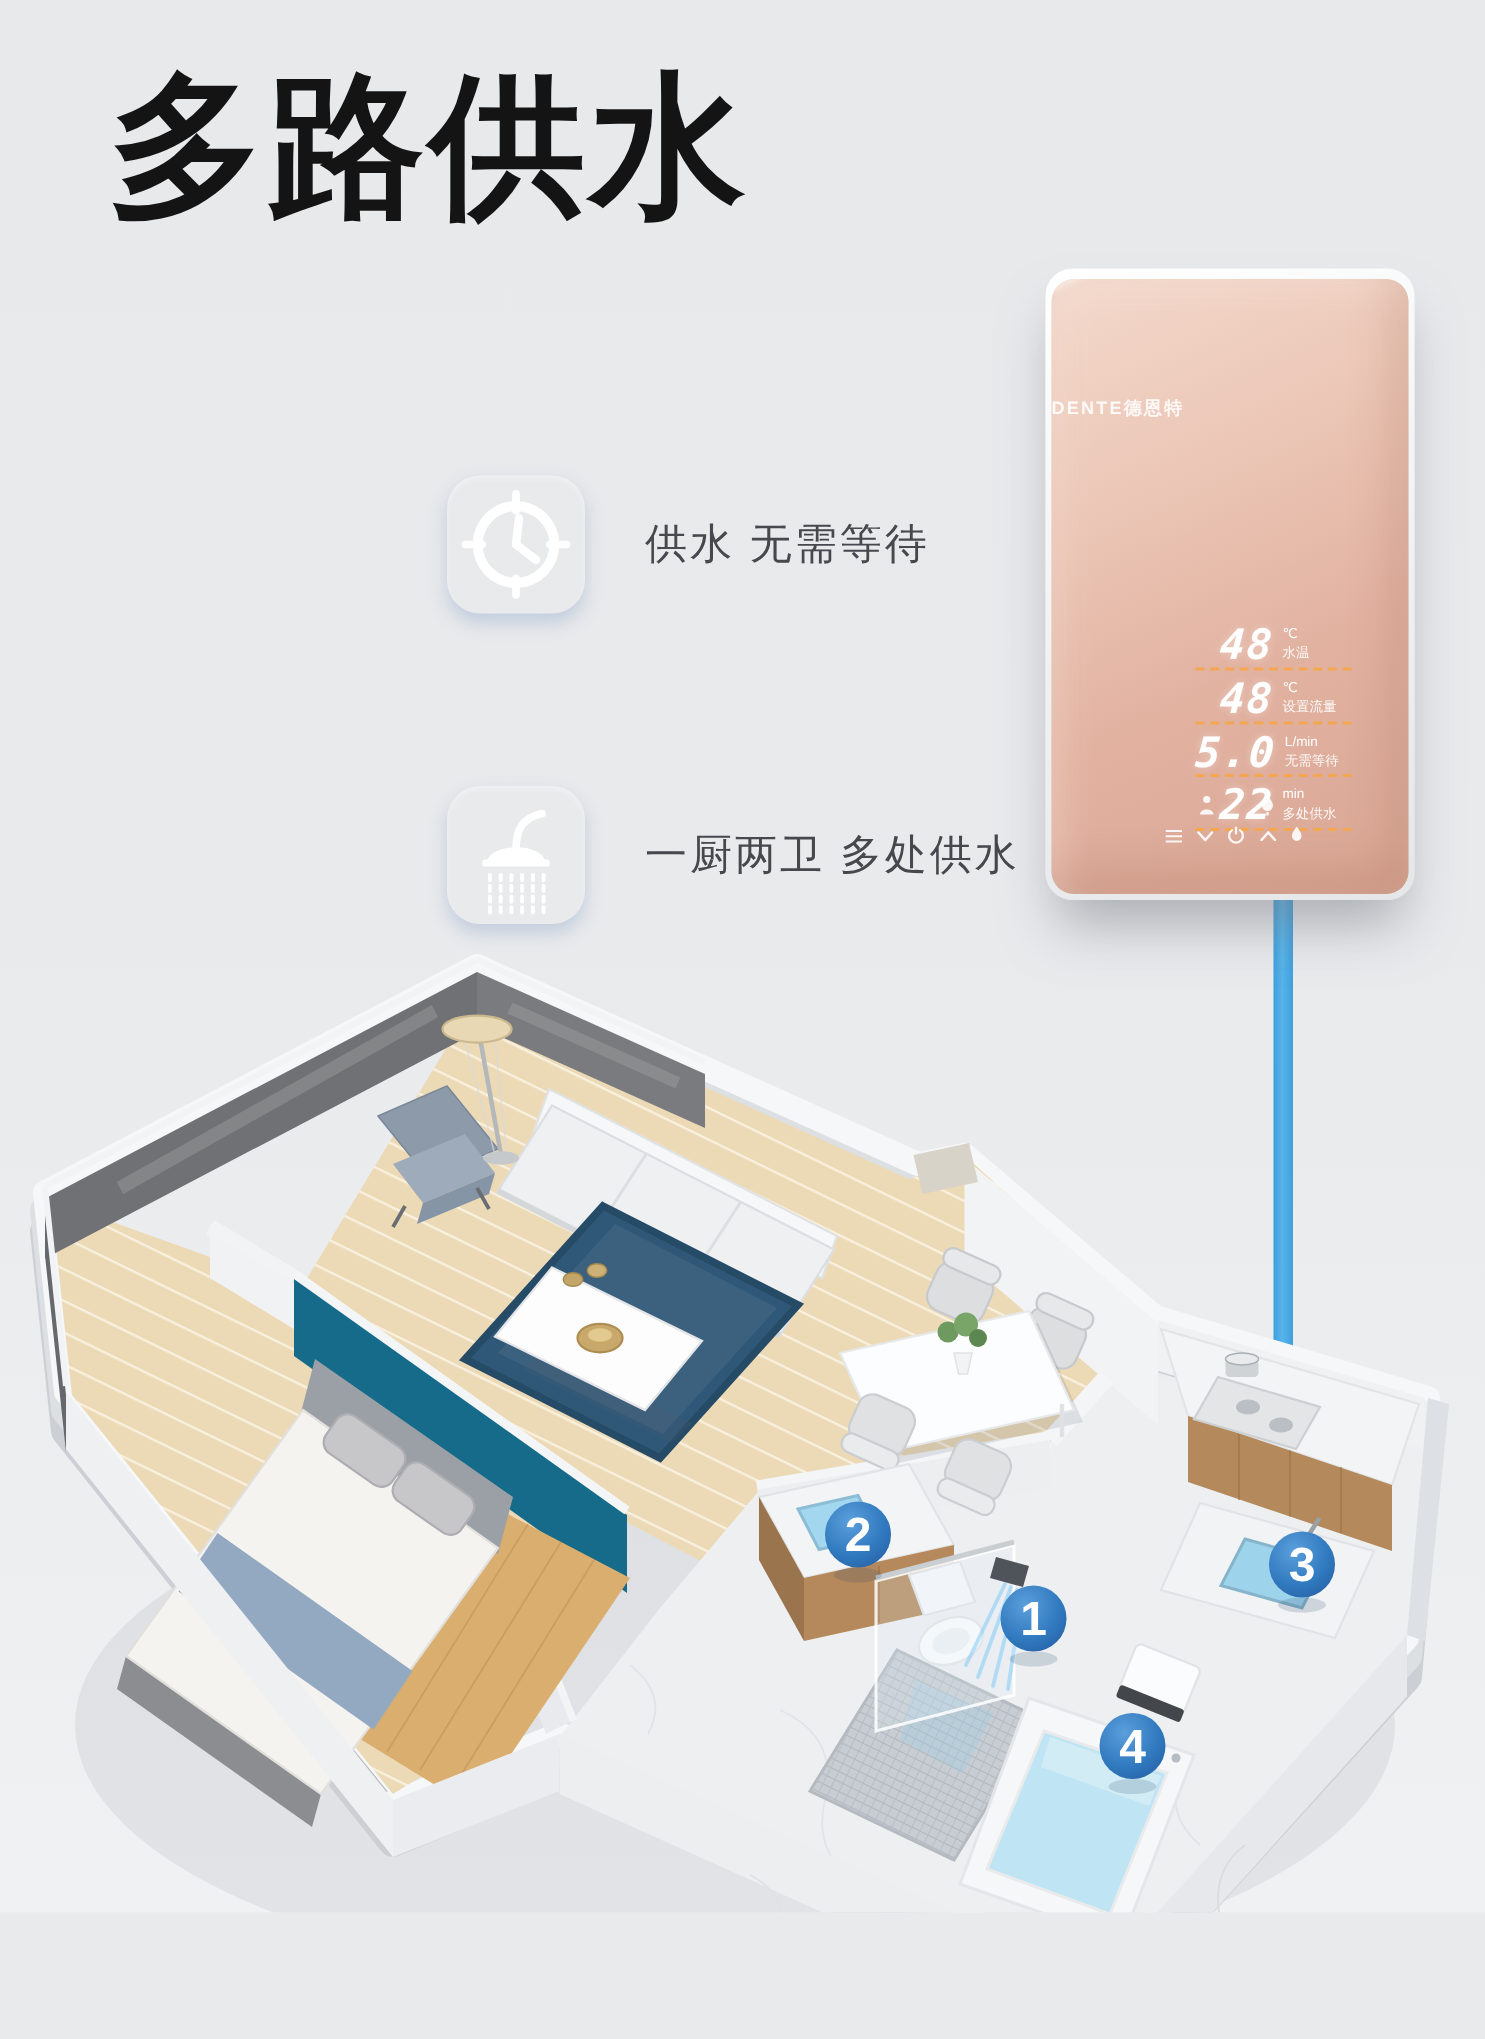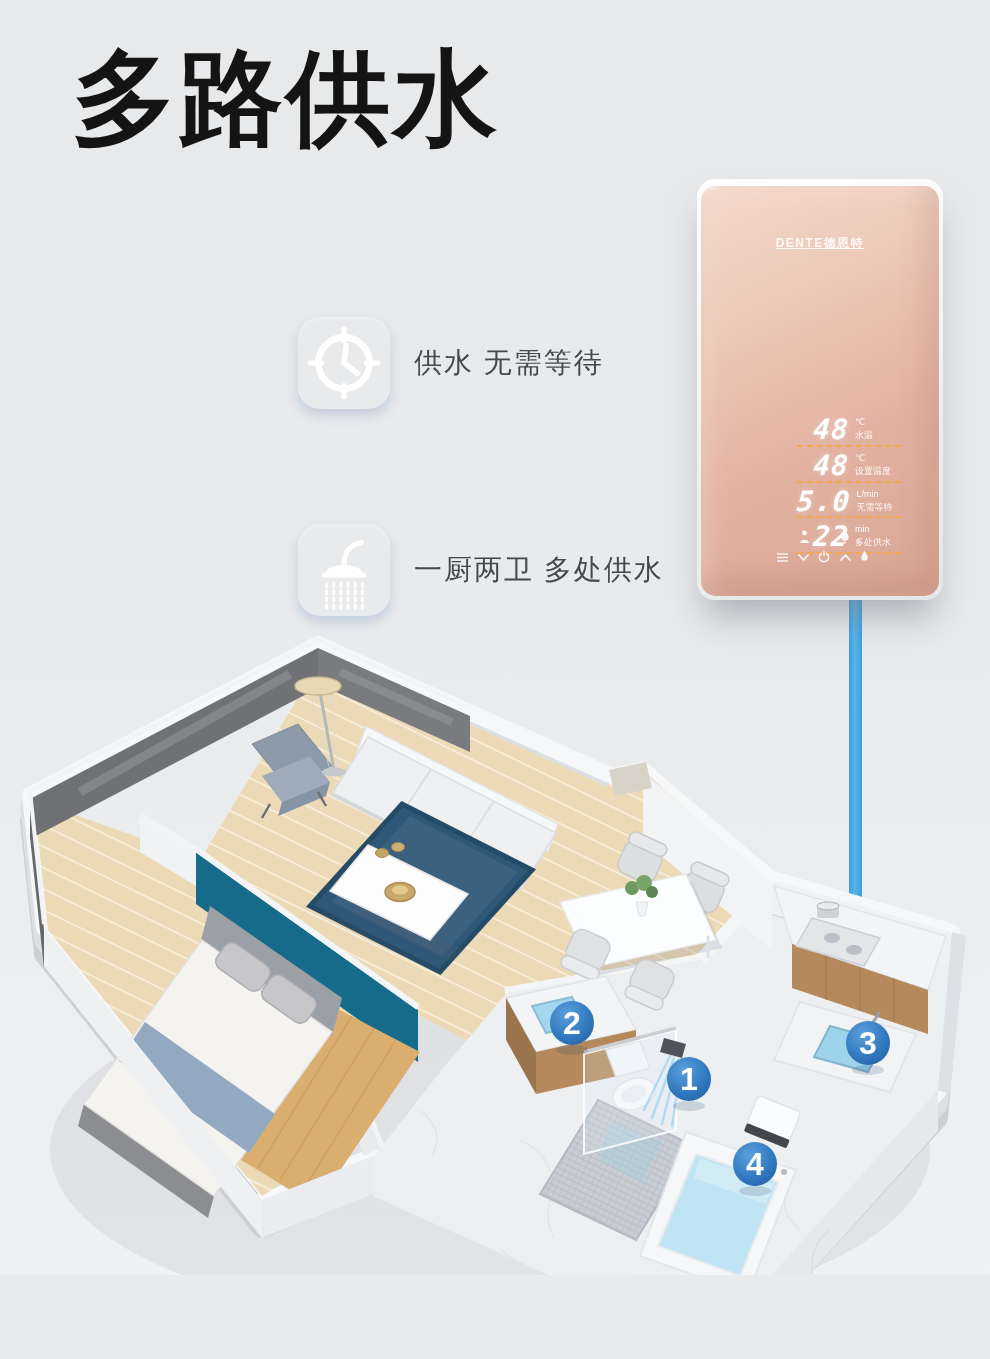--- a/index.html
+++ b/index.html
@@ -5,39 +5,39 @@
   html,body{margin:0;padding:0;background:#e9eaec;}
   body{display:flex;justify-content:center;font-family:"Liberation Sans","DejaVu Sans",sans-serif;}
   .page{position:relative;width:990px;height:1275px;overflow:hidden;
         background:linear-gradient(180deg,#e8e9eb 0%,#e9eaec 50%,#f0f1f3 100%);}
   
   .title{position:absolute;left:72px;top:44px;font-size:104px;font-weight:900;
          color:#141414;letter-spacing:3px;line-height:1.05;}
   .subtitle{position:absolute;left:76px;top:184px;font-size:56px;font-weight:400;
             color:#1c1c1c;letter-spacing:4px;}
   
-  .feature{position:absolute;left:298px;display:flex;align-items:center;gap:24px;height:92px;}
+  .feature{position:absolute;left:298px;display:flex;align-items:center;gap:40px;height:92px;}
   .f1{top:317px}.f2{top:426px}.f3{top:524px}
   .ficon{width:92px;height:92px;border-radius:22px;flex:0 0 auto;
          background:linear-gradient(180deg,#7cadе4 0%,#6ea4e2 0%,#4f86d6 55%,#3a6fc8 100%);
          box-shadow:0 6px 12px rgba(80,120,180,.25), inset 0 2px 4px rgba(255,255,255,.35);
          display:flex;align-items:center;justify-content:center;}
   .flabel{font-size:28px;color:#45484d;letter-spacing:2px;white-space:nowrap;}
   
   .heater{position:absolute;left:697px;top:179px;width:246px;height:421px;z-index:3;
           border-radius:18px;background:linear-gradient(160deg,#ffffff,#f2f3f4 45%,#e4e6e8);
           box-shadow:0 24px 36px -8px rgba(120,125,135,.55);}
   .glass{position:absolute;left:4px;right:4px;top:7px;bottom:4px;border-radius:15px;
          background:linear-gradient(155deg,#f3d9cc 0%,#ecc8b8 30%,#e2b2a1 62%,#d9a694 100%);
          box-shadow:inset -10px -14px 30px rgba(150,90,70,.22), inset 8px 8px 22px rgba(255,238,228,.4);
          overflow:hidden;}
   .gloss{position:absolute;inset:0;border-radius:15px;
          background:radial-gradient(150% 120% at -15% -45%, rgba(255,255,255,.38) 40%, rgba(255,255,255,0) 41%);}
-  .brand{position:absolute;width:100%;top:49px;text-align:center;font-size:12px;letter-spacing:1.5px;
-         color:rgba(255,255,255,.88);font-weight:bold;text-decoration:underline;}
+  .brand{position:absolute;width:100%;top:78px;text-align:left;font-size:12px;letter-spacing:1.5px;
+         color:rgba(255,255,255,.88);font-weight:bold;}
   .display{position:absolute;left:96px;top:232px;width:112px;}
   .drow{display:flex;align-items:flex-start;gap:6px;border-bottom:2px dashed rgba(244,166,76,.95);
         padding-bottom:3px;margin-bottom:7px;width:104px;}
   .dval{font-family:"DejaVu Sans Mono",monospace;font-style:italic;font-weight:bold;font-size:28px;
         line-height:.85;color:#fff;letter-spacing:1px;min-width:52px;text-align:right;
         transform:skewX(-4deg);text-shadow:0 0 6px rgba(255,255,255,.35);}
   .dmeta{display:flex;flex-direction:column;}
   .dunit{font-size:9px;color:#fff;line-height:1;}
   .dlabel{font-size:9px;color:rgba(255,255,255,.92);margin-top:4px;white-space:nowrap;line-height:1;}
   .modes{position:absolute;left:98px;top:344px;display:flex;gap:30px;}
@@ -107,21 +107,21 @@
           <span class="dval">48</span>
           <span class="dmeta">
               <span class="dunit">℃</span>
           <span class="dlabel">水温</span>
             </span>
         </div>
         <div class="drow">
           <span class="dval">48</span>
           <span class="dmeta">
               <span class="dunit">℃</span>
-          <span class="dlabel">设置温度</span>
+          <span class="dlabel">设置流量</span>
             </span>
         </div>
         <div class="drow">
           <span class="dval">5.0</span>
           <span class="dmeta">
               <span class="dunit">L/min</span>
           <span class="dlabel">无需等待</span>
             </span>
         </div>
         <div class="drow">

